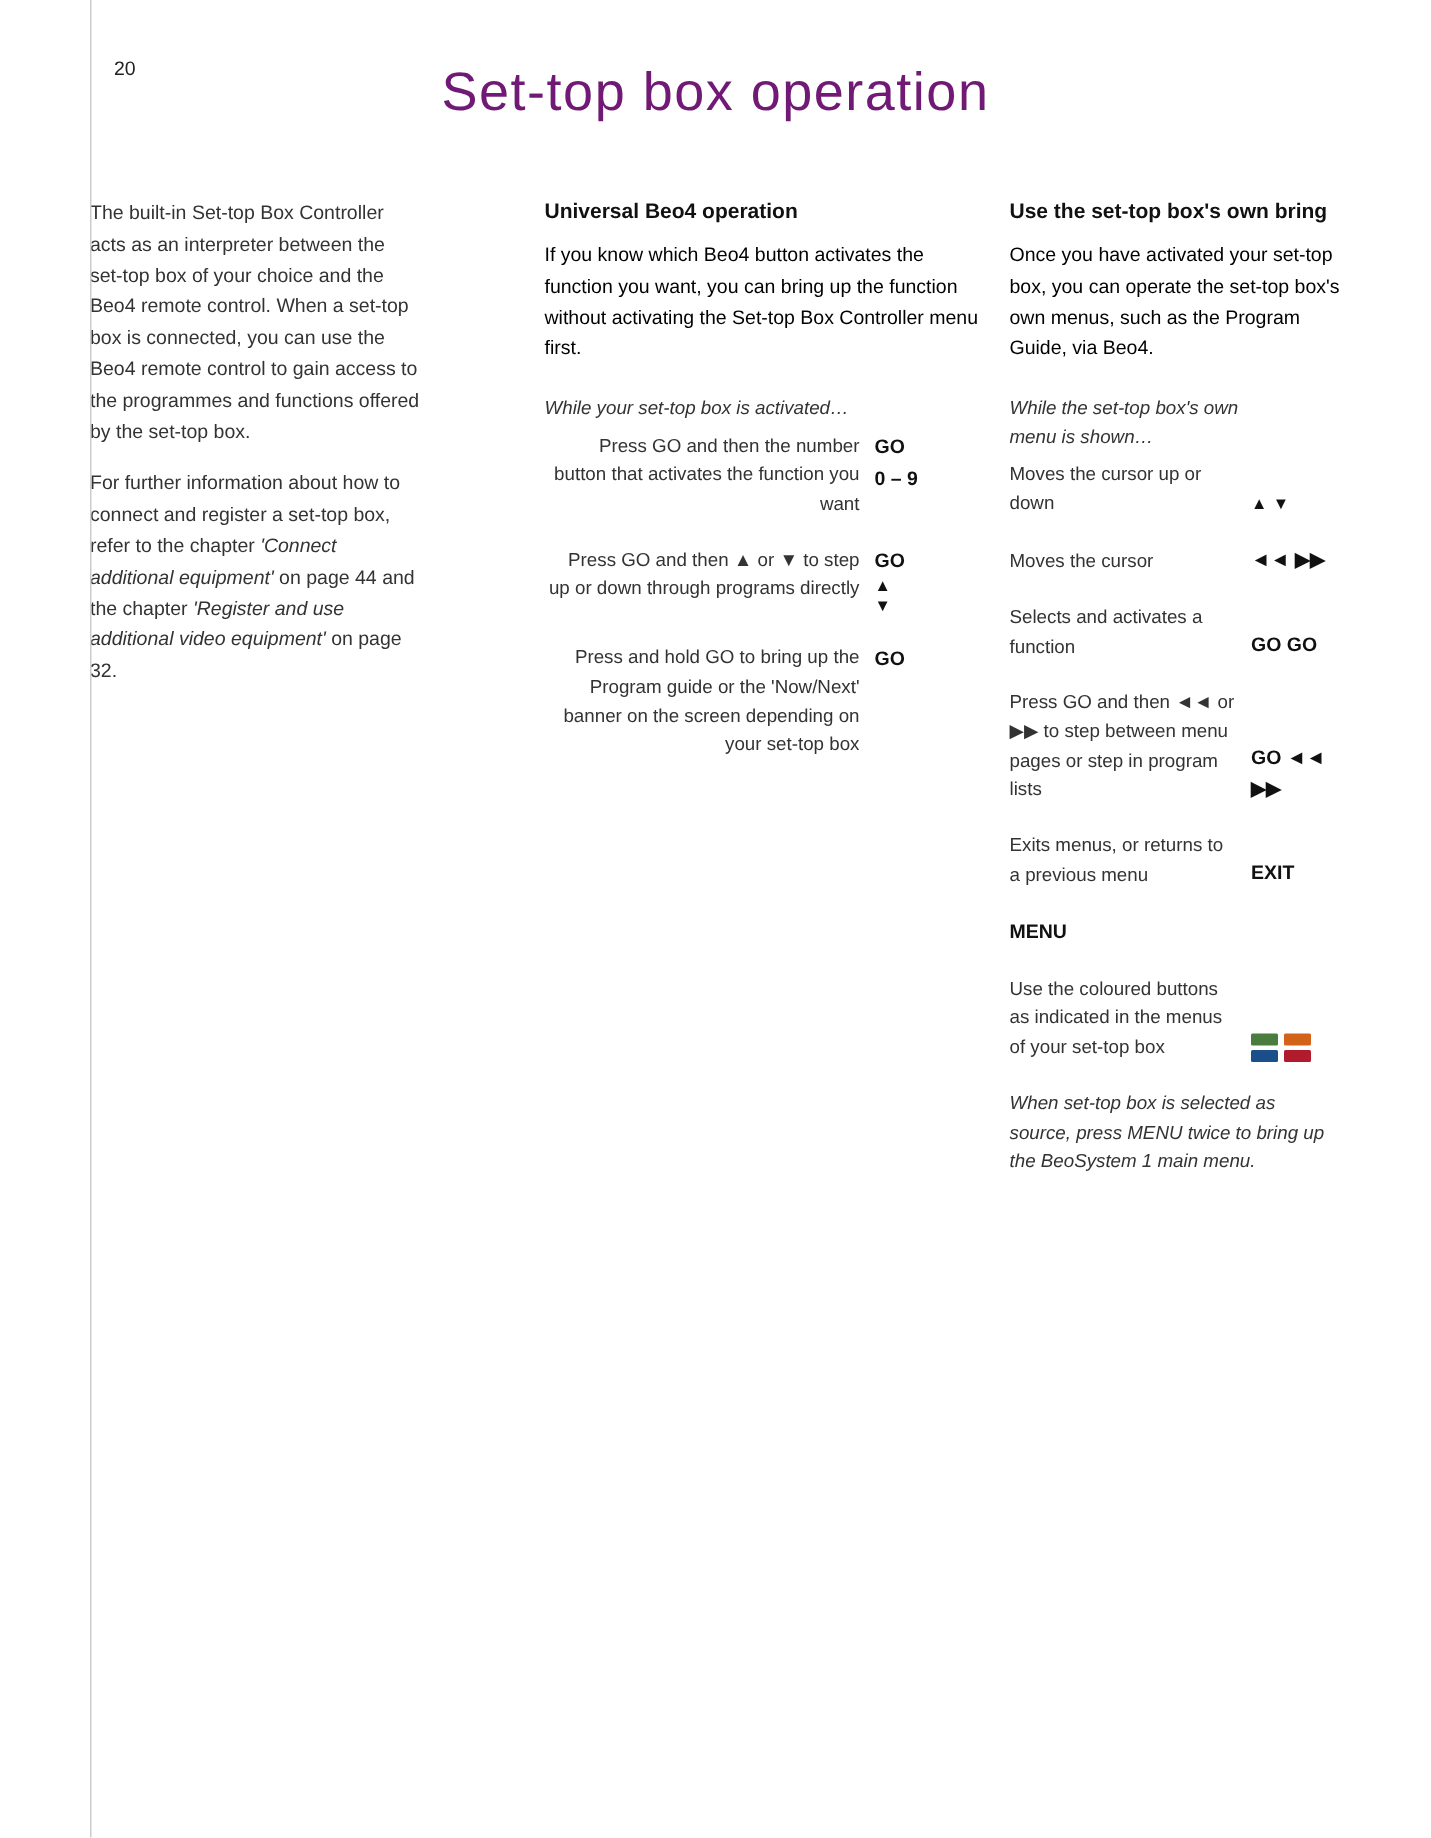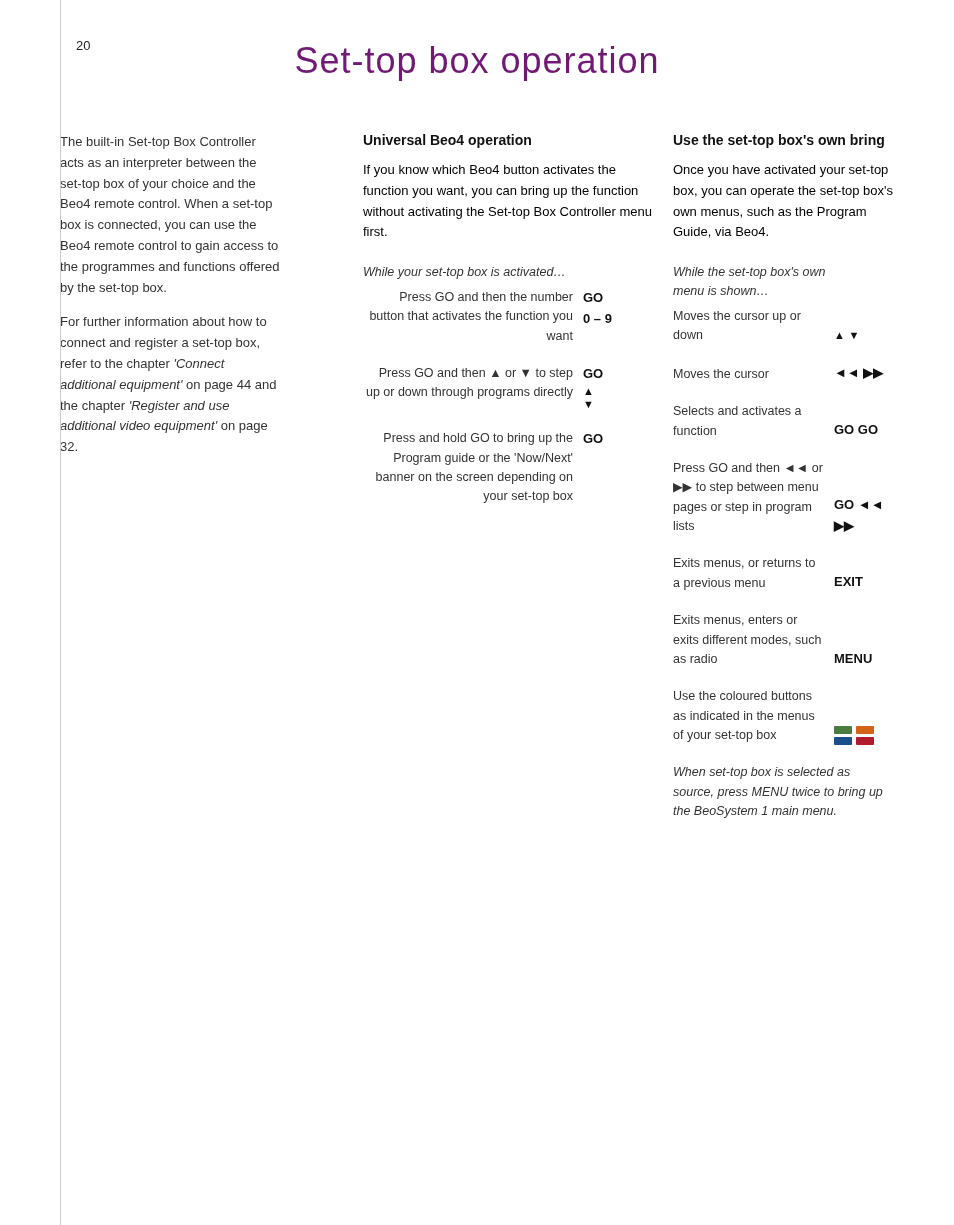--- a/index.html
+++ b/index.html
@@ -310,23 +310,20 @@
         <div class="right-op-row">
           <div class="right-op-description">
             Exits menus, or returns to a previous menu
           </div>
           <div class="right-op-key">
             <span class="key-line">EXIT</span>
           </div>
         </div>
 
         <div class="right-op-row">
-          <div class="right-op-description">
-            Exits menus, enters or exits different modes, such as radio
-          </div>
           <div class="right-op-key">
             <span class="key-line">MENU</span>
           </div>
         </div>
 
         <div class="right-op-row">
           <div class="right-op-description">
             Use the coloured buttons as indicated in the menus of your set-top box
           </div>
           <div class="right-op-key">

